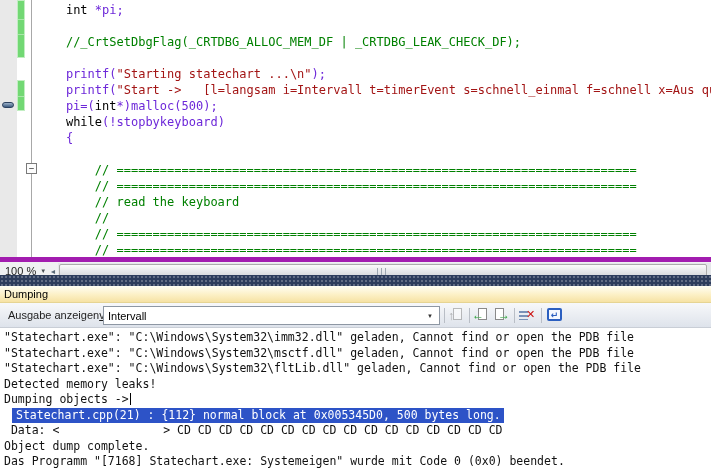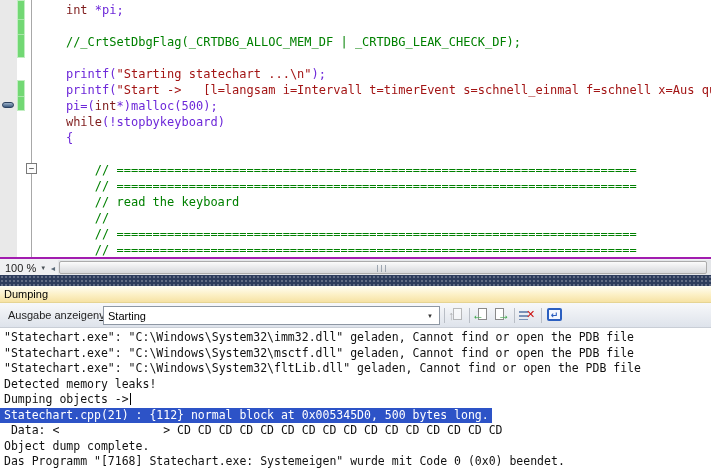--- a/index.html
+++ b/index.html
@@ -12,24 +12,24 @@
   .chbar{position:absolute;left:17px;width:8px;background:#72d874;border:1px solid #c2eec2;box-sizing:border-box;}
   .chbar-seam{position:absolute;left:0;right:0;height:1px;background:#a9e6aa;}
   .margin-dash{position:absolute;left:2px;top:102px;width:12px;height:6px;border-radius:3px;
        background:linear-gradient(#9db2c9,#3d5b80);border:1px solid #2c4260;box-sizing:border-box;}
   .foldline{position:absolute;left:31px;top:0;width:1px;height:257px;background:#a8a8a8;}
   .foldbox{position:absolute;left:26px;top:163px;width:11px;height:11px;background:#fcfcfc;border:1px solid #7a7a7a;
        box-sizing:border-box;font:9px/8px "DejaVu Sans Mono",monospace;text-align:center;color:#333;cursor:pointer;}
   #code-lines{position:absolute;left:37px;top:2px;right:0;font:12px/16px "DejaVu Sans Mono",monospace;
        white-space:pre;color:#1a1a1a;}
   .cl{height:16px;}
-  .k{color:#7f1d1d}.s{color:#a31515}.c{color:#008000}.p{color:#6d28d9}
+  .k{color:#000000}.s{color:#a31515}.c{color:#008000}.p{color:#6d28d9}
 
   
-  #zoomrow{position:absolute;left:0;top:257px;width:711px;height:18px;background:#eff0f2;border-top:2px solid #a21caf;box-sizing:border-box;}
+  #zoomrow{position:absolute;left:0;top:257px;width:711px;height:18px;background:#eff0f2;border-top:5px solid #a21caf;box-sizing:border-box;}
   .zoomcombo{position:absolute;left:0px;top:1px;width:47px;height:16px;display:flex;align-items:center;gap:4px;
        padding-left:5px;box-sizing:border-box;font-size:11px;color:#222;cursor:pointer;}
   .zoomcombo .dd{font-size:6px;color:#4a5056;}
   .hleft{position:absolute;left:48px;top:1px;width:10px;height:16px;display:flex;align-items:center;justify-content:center;
        font-size:7px;color:#5a6a78;cursor:pointer;}
   .htrack{position:absolute;left:58px;top:1px;width:653px;height:16px;background:#e4e6e9;}
   .hthumb{position:absolute;left:1px;top:1px;width:648px;height:13px;border:1px solid #ababab;border-radius:2px;
        background:linear-gradient(#fbfbfb,#e7e8ea 55%,#d8d9dc);box-sizing:border-box;}
   .grip{position:absolute;left:50%;top:3px;margin-left:-6px;width:12px;height:7px;
        background:repeating-linear-gradient(90deg,#9da6b0 0 1px,transparent 1px 4px);}
@@ -59,21 +59,21 @@
   .lines3{position:absolute;left:1px;top:4px;width:9px;height:9px;
        background:repeating-linear-gradient(#7a92b8 0 2px,transparent 2px 4px);}
   .redx{position:absolute;left:8px;top:1px;font-size:11px;font-weight:bold;color:#cc1111;}
   .wrapbox{position:absolute;left:1px;top:1px;width:15px;height:13px;border:2px solid #2b5fc0;border-radius:2px;
        box-sizing:border-box;background:#f4f8ff;display:flex;align-items:center;justify-content:center;
        font-size:9px;color:#2b5fc0;font-weight:bold;}
 
   #outlines{position:absolute;left:0;top:330px;width:711px;height:142px;background:#fff;
        font:11.5px/15.5px "DejaVu Sans Mono",monospace;color:#111;white-space:pre;overflow:hidden;}
   .ol{height:15.5px;padding-left:4px;}
-  .ol.hl{padding-left:0;width:max-content;}
+  .ol.hl{padding-left:12px;width:max-content;}
   .ol.hl span{display:inline-block;background:#2d53c7;color:#fff;padding:0 3px 0 4px;}
   .caret{display:inline-block;width:1px;height:12px;background:#000;vertical-align:-2px;margin-left:1px;}
 </style>
 </head>
 <body>
 
 <div id="app">
 
   <div id="editor">
     <div class="gutter"></div>
@@ -111,21 +111,21 @@
     <span>Dumping</span>
   </div>
 
   <div class="otb">
     <div class="otb-label">
       <span>Ausgabe anzeigen </span>
         <span class="mn">v</span>
         <span>on:</span>
     </div>
     <div class="srccombo">
-      <span class="val">Starting</span>
+      <span class="val">Intervall</span>
       <span class="dd">▼</span>
     </div>
     <div class="tsep" style="left:444px"></div>
     <div class="tbtn gray" style="left:448px">
       <div class="docsheet"></div>
       <span class="garrow" style="left:0;top:2px;color:#777;">↑</span>
     </div>
     <div class="tsep" style="left:469px"></div>
     <div class="tbtn" style="left:473px">
       <div class="docsheet"></div>

